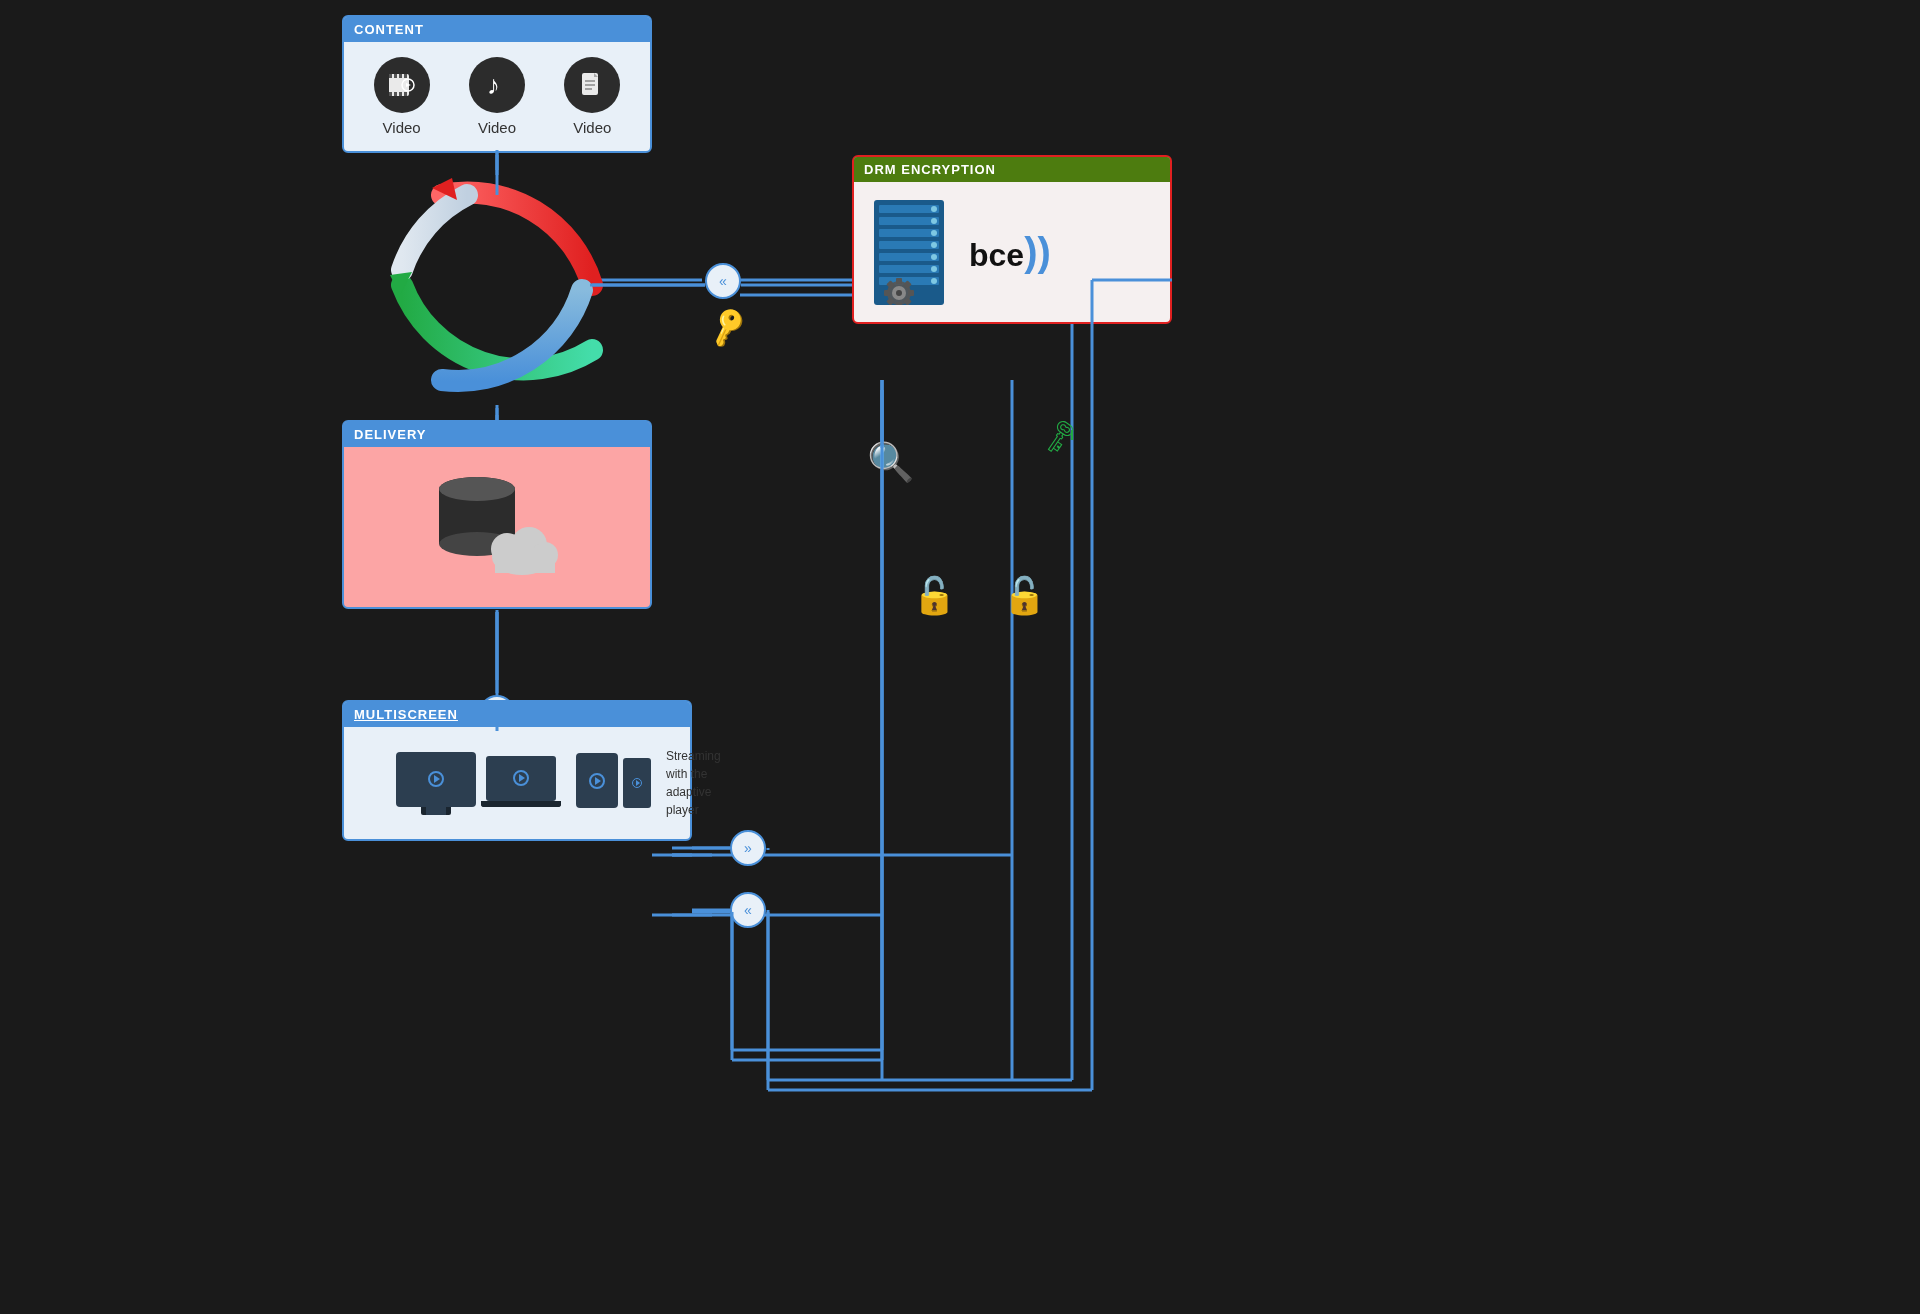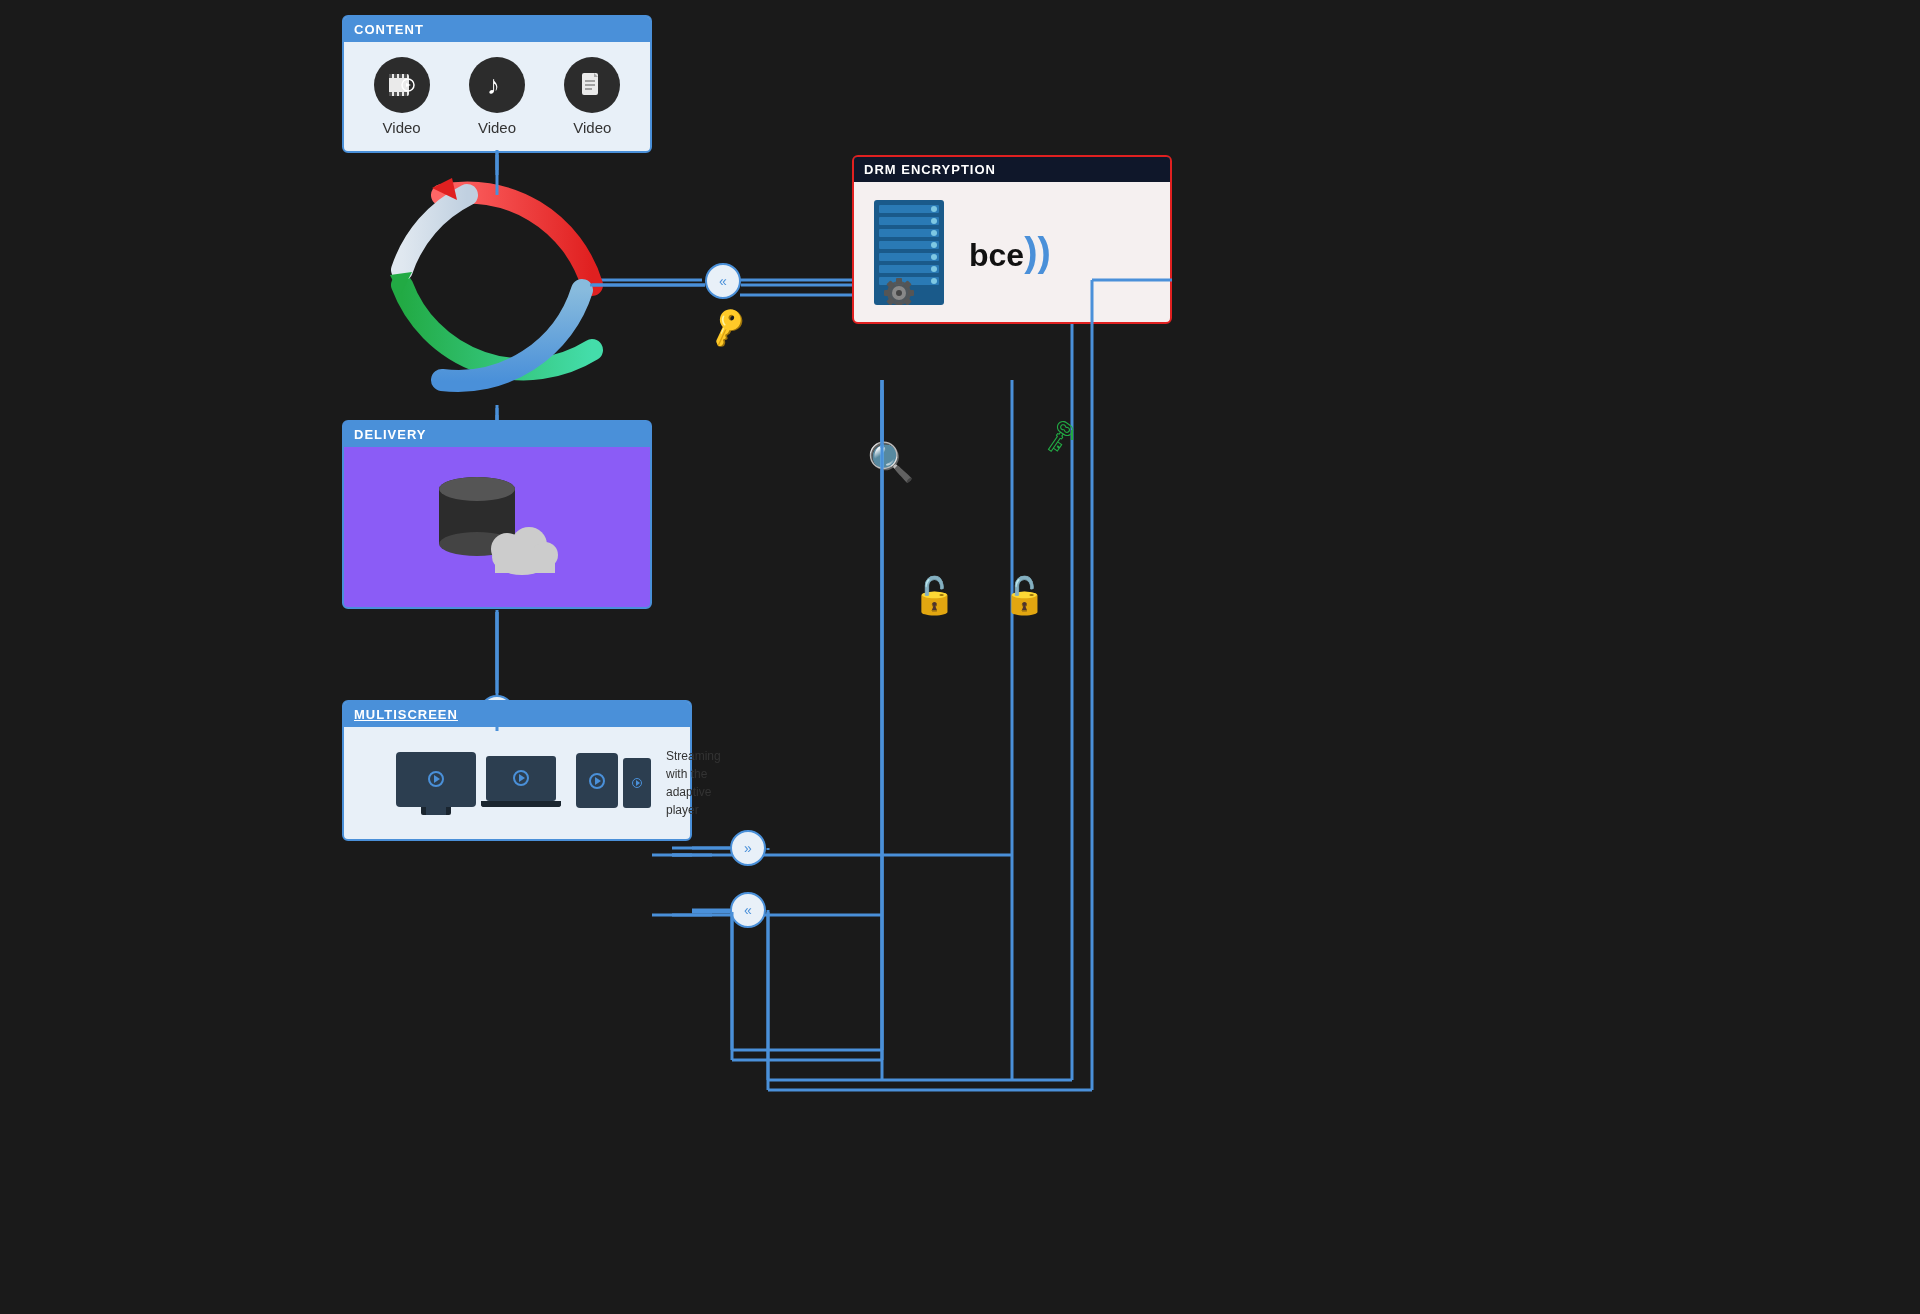--- a/index.html
+++ b/index.html
@@ -65,21 +65,21 @@
       color: white;
       font-size: 22px;
     }
 
     
     .delivery-box {
       position: absolute;
       left: 330px;
       top: 420px;
       width: 310px;
-      background: #8b5cf6;
+      background: #fca5a5;
       border: 2px solid #4a90d9;
       border-radius: 6px;
     }
     .delivery-header {
       background: #4a90d9;
       color: white;
       font-weight: bold;
       font-size: 13px;
       padding: 5px 10px;
       letter-spacing: 1px;
@@ -211,21 +211,21 @@
     .drm-box {
       position: absolute;
       left: 840px;
       top: 155px;
       width: 320px;
       background: #f5f0f0;
       border: 2px solid #e02020;
       border-radius: 6px;
     }
     .drm-header {
-      background: #0f172a;
+      background: #4d7c0f;
       color: white;
       font-weight: bold;
       font-size: 13px;
       padding: 5px 10px;
       letter-spacing: 1px;
       border-radius: 3px 3px 0 0;
     }
     .drm-content {
       padding: 15px;
       display: flex;

